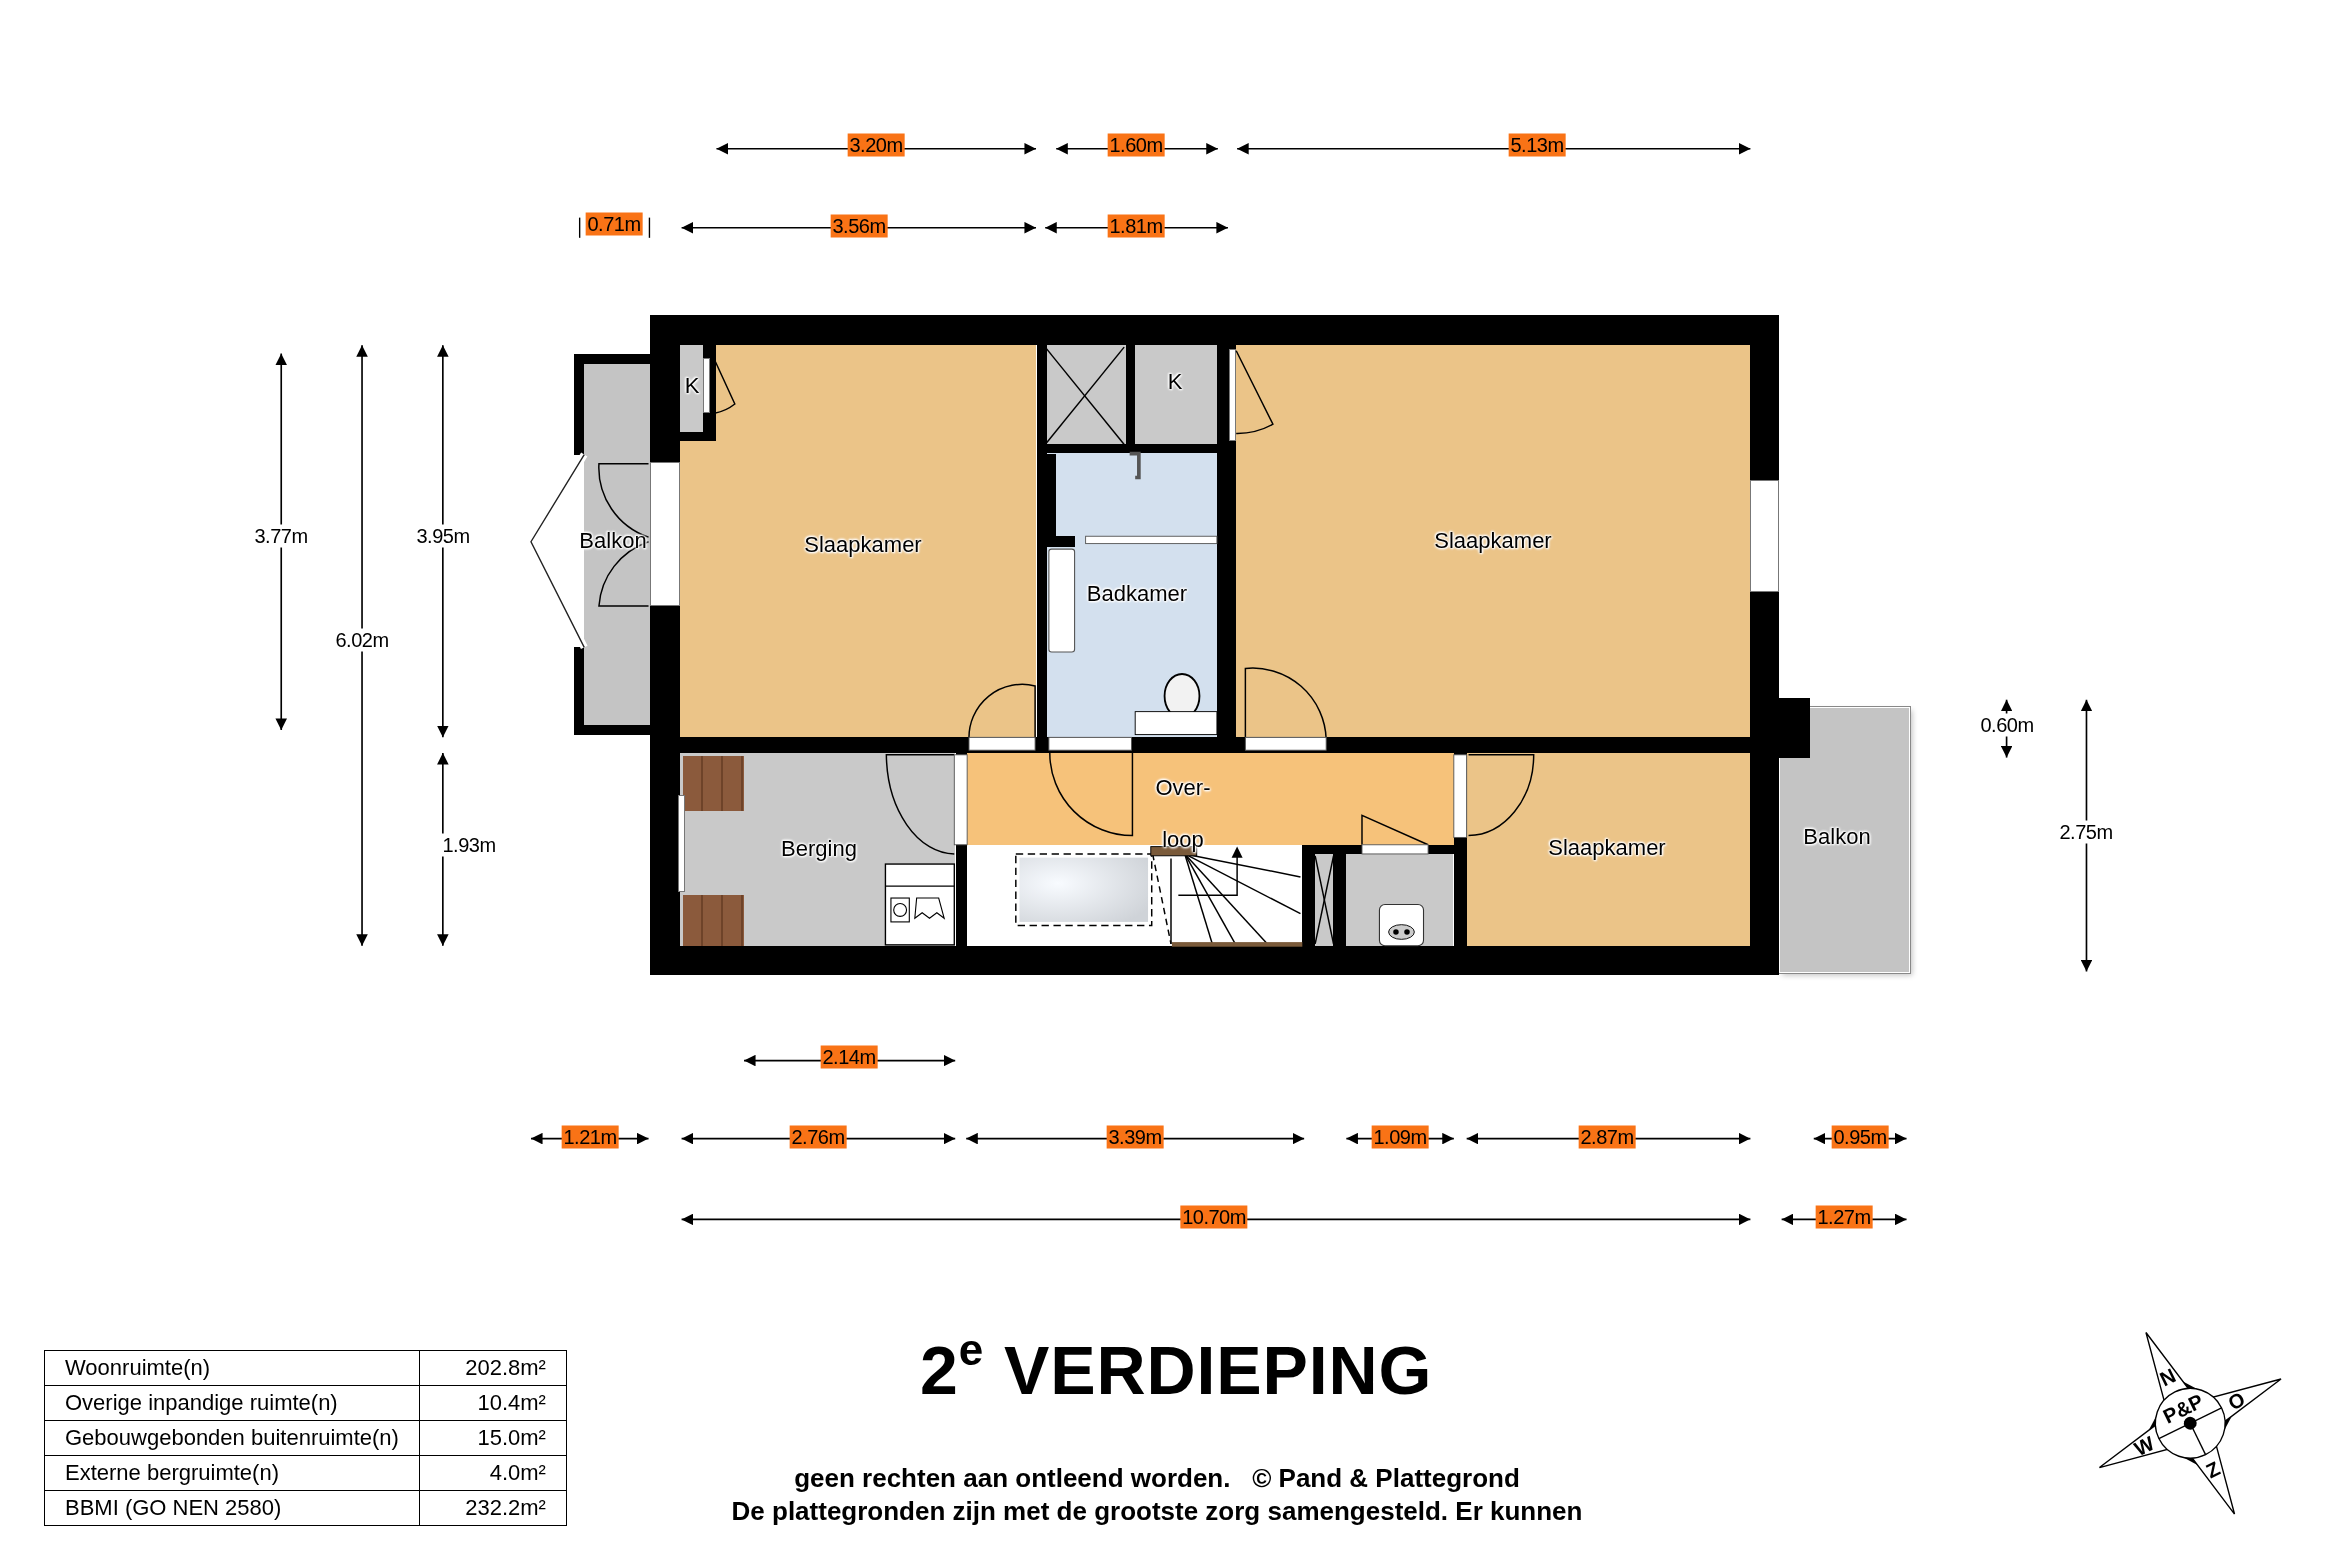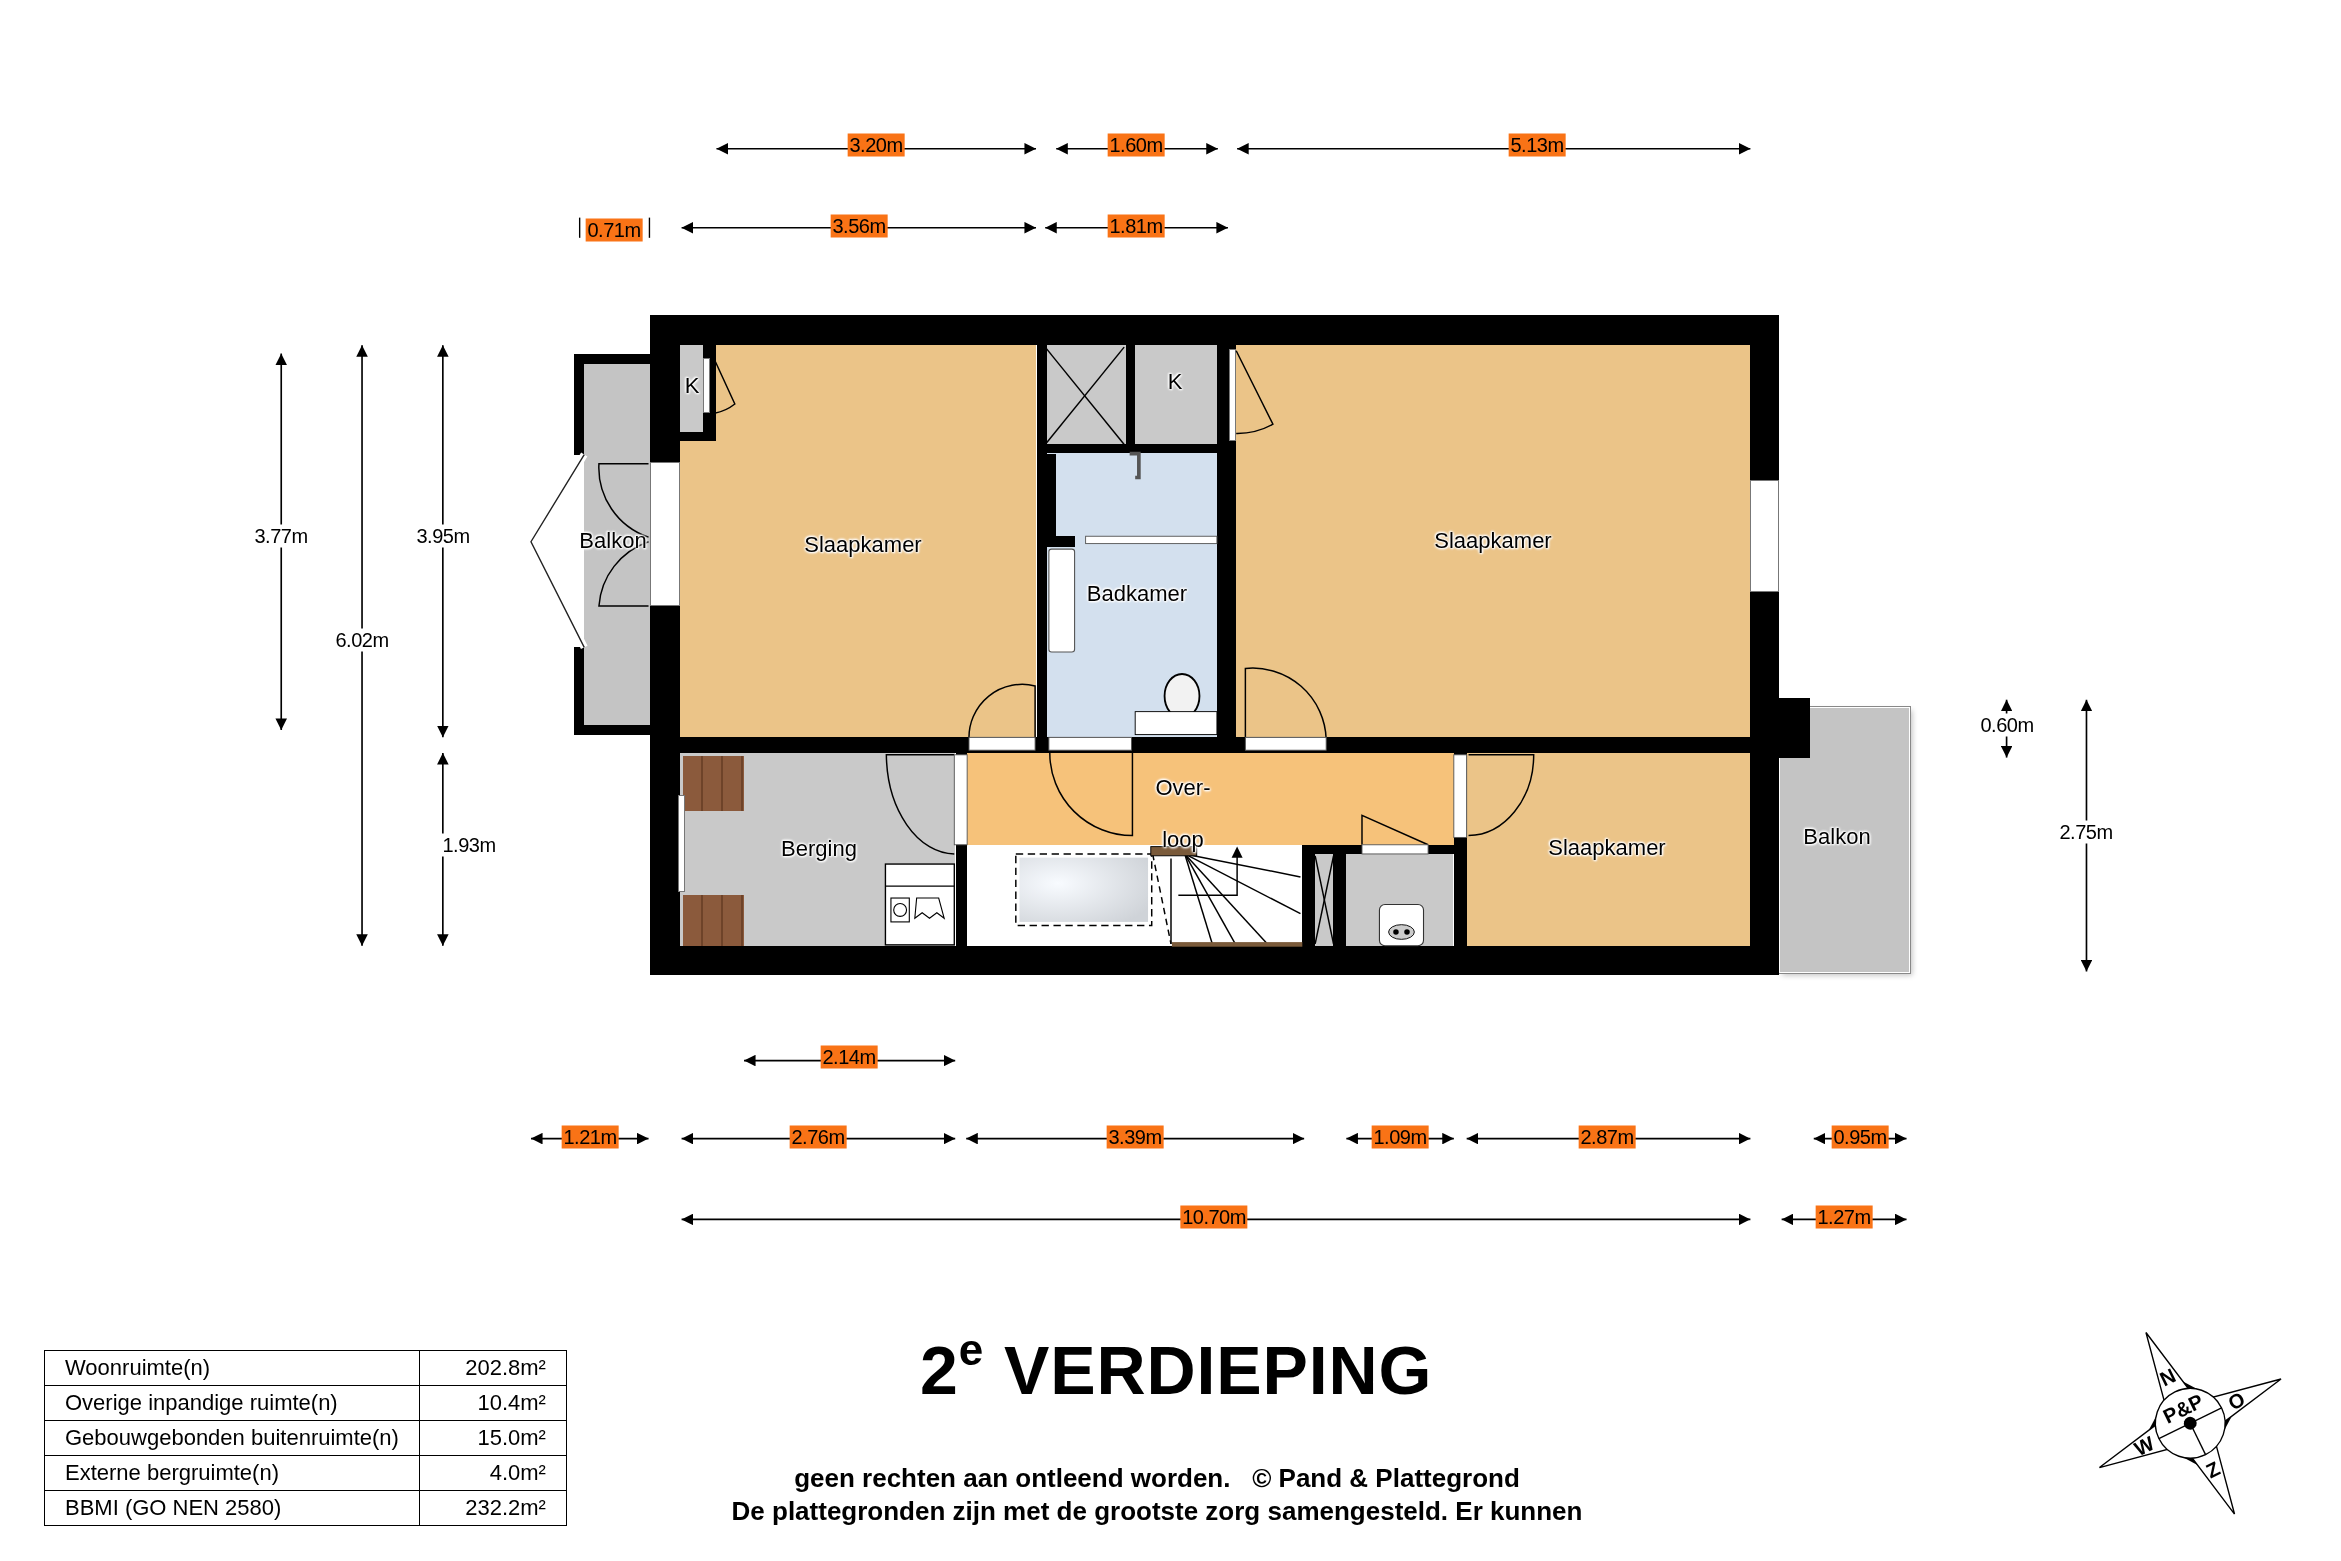--- a/index.html
+++ b/index.html
@@ -207,21 +207,21 @@
   </g>
   <g stroke="#000" stroke-width="1.5">
     <line x1="631" y1="237" x2="631" y2="259"></line>
       <line x1="707" y1="237" x2="707" y2="259"></line>
   </g>
 </svg>
 
 <div class="dimtxt" style="left:876px;top:145px;">3.20m</div>
 <div class="dimtxt" style="left:1136px;top:145px;">1.60m</div>
 <div class="dimtxt" style="left:1493px;top:145px;margin-left:44px;">5.13m</div>
-<div class="dimtxt" style="left:614px;top:230px;">0.71m</div>
+<div class="dimtxt" style="left:614px;top:224px;">0.71m</div>
 <div class="dimtxt" style="left:859px;top:226px;">3.56m</div>
 <div class="dimtxt" style="left:1136px;top:226px;">1.81m</div>
 
 <div class="dimtxt v" style="left:281px;top:536px;">3.77m</div>
 <div class="dimtxt v" style="left:362px;top:640px;">6.02m</div>
 <div class="dimtxt v" style="left:443px;top:536px;">3.95m</div>
 <div class="dimtxt v" style="left:469px;top:845px;">1.93m</div>
 
 <div class="dimtxt v" style="left:2007px;top:725px;">0.60m</div>
 <div class="dimtxt v" style="left:2086px;top:832px;">2.75m</div>

